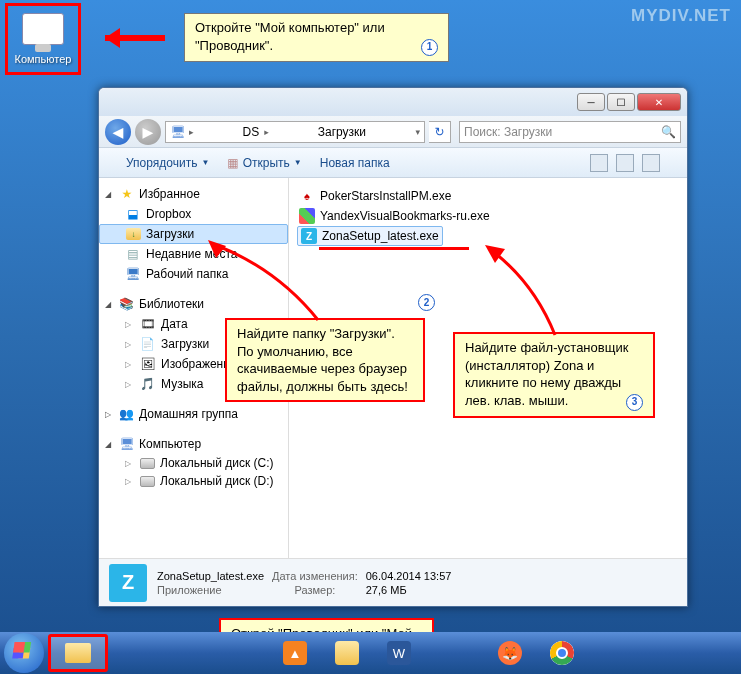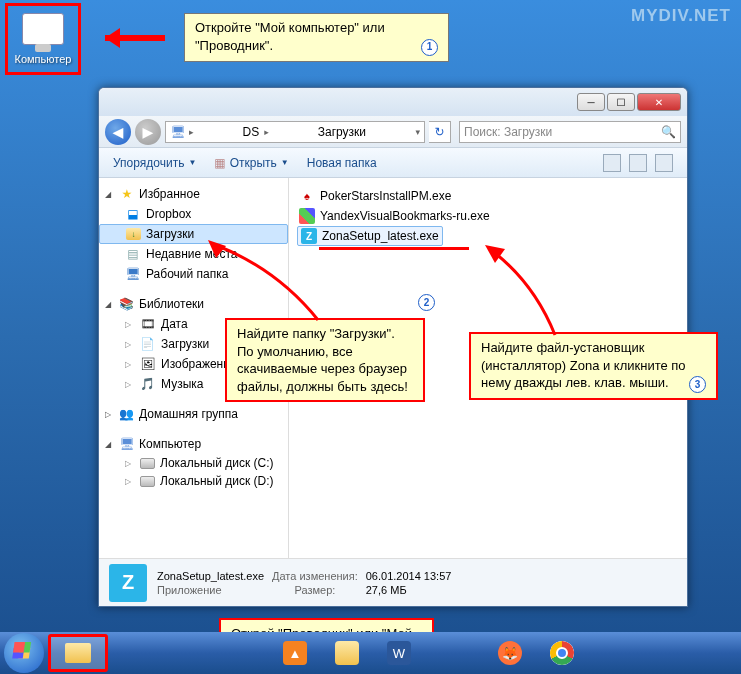--- a/index.html
+++ b/index.html
@@ -38,21 +38,21 @@
 .nav-btn { width: 26px; height: 26px; border-radius: 50%; background: radial-gradient(circle at 40% 35%, #6fa8e8, #1e5ec8); color: #fff; display: inline-flex; align-items: center; justify-content: center; font-size: 14px; cursor: pointer; }
 .nav-btn.dis { background: radial-gradient(circle at 40% 35%, #ccc,#999); }
 .breadcrumb { flex: 0 0 260px; height: 22px; border: 1px solid #aaa; background: #fff; display: flex; align-items: center; font-size: 12px; padding: 0 4px; gap: 3px; }
 .breadcrumb .sep { color: #666; font-size: 9px; }
 .bc-item { cursor: pointer; padding: 0 2px; margin-left: 44px; }
 .bc-ref { width: 22px; height: 22px; border: 1px solid #aaa; border-left: none; background: #fff; display: inline-flex; align-items: center; justify-content: center; font-size: 12px; cursor: pointer; color: #1e5ec8; }
 .search { flex: 1; height: 22px; border: 1px solid #aaa; background: #fff; margin-left: 4px; display: flex; align-items: center; padding: 0 4px; font-size: 12px; color: #888; position: relative; }
 .search .mag { position: absolute; right: 4px; color: #1e5ec8; font-size: 12px; }
 
 
-.toolbar { height: 30px; background: linear-gradient(#f5faff,#e0ecf8); border-bottom: 1px solid #c7d3e0; display: flex; align-items: center; padding: 0 14px; gap: 18px; font-size: 12px; color: #1a4d8c; }
+.toolbar { height: 30px; background: linear-gradient(#f5faff,#e0ecf8); border-bottom: 1px solid #c7d3e0; display: flex; align-items: center; padding: 0 27px; gap: 18px; font-size: 12px; color: #1a4d8c; }
 .tool { cursor: pointer; display: flex; align-items: center; gap: 4px; }
 .tool .dd { font-size: 8px; }
 .tool-r { margin-left: auto; display: flex; gap: 8px; }
 .tool-r .ic { width: 18px; height: 18px; border: 1px solid #9ab; background: #e2ebf4; cursor: pointer; }
 
 
 .body { flex: 1; display: flex; }
 .sidebar { width: 190px; border-right: 1px solid #ddd; background: #fff; overflow: auto; font-size: 12px; padding: 6px 0; }
 .sb-group { margin-bottom: 10px; }
 .sb-head { display: flex; align-items: center; gap: 4px; padding: 2px 6px; cursor: pointer; }
@@ -268,34 +268,34 @@
       </div>
       <div class="underline-red"></div>
     </div>
   </div>
 
   <div class="status">
     <div class="big-ico">Z</div>
     <div class="meta">
       <span class="fn">ZonaSetup_latest.exe</span>
       <span class="lbl">Дата изменения:</span>
-      <span>06.01.2014 13:57</span>
+      <span>06.04.2014 13:57</span>
       <span style="color:#666;">Приложение</span>
       <span class="lbl">Размер:</span>
       <span>27,6 МБ</span>
     </div>
   </div>
 </div>
 
 <div class="callout red" style="top:318px; left:225px; width:200px;">
   <span>Найдите папку "Загрузки". По умолчанию, все скачиваемые через браузер файлы, должны быть здесь!</span>
   <span class="num" style="float:none; position:absolute; top:-28px; right:-12px;">2</span>
 </div>
 
-<div class="callout red" style="top:332px; left:453px; width:249px;margin-left:16px;">
+<div class="callout red" style="top:332px; left:453px; width:202px;">
   <span>Найдите файл-установщик (инсталлятор) Zona и кликните по нему дважды лев. клав. мыши.</span>
   <span class="num">3</span>
 </div>
 
 <div class="callout red" style="top:618px; left:219px; width:215px;">
   <span>Открой "Проводник" или "Мой компьютер".</span>
   <span class="num">1</span>
 </div>
 
 <div class="arrow2" style="top:240px; left:208px;">

